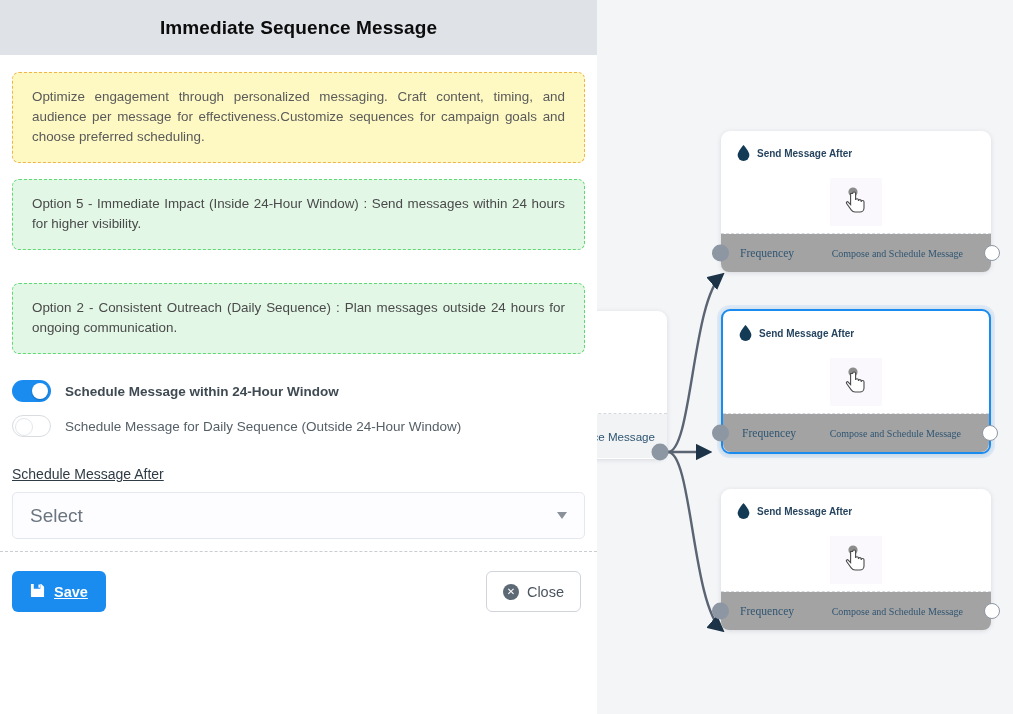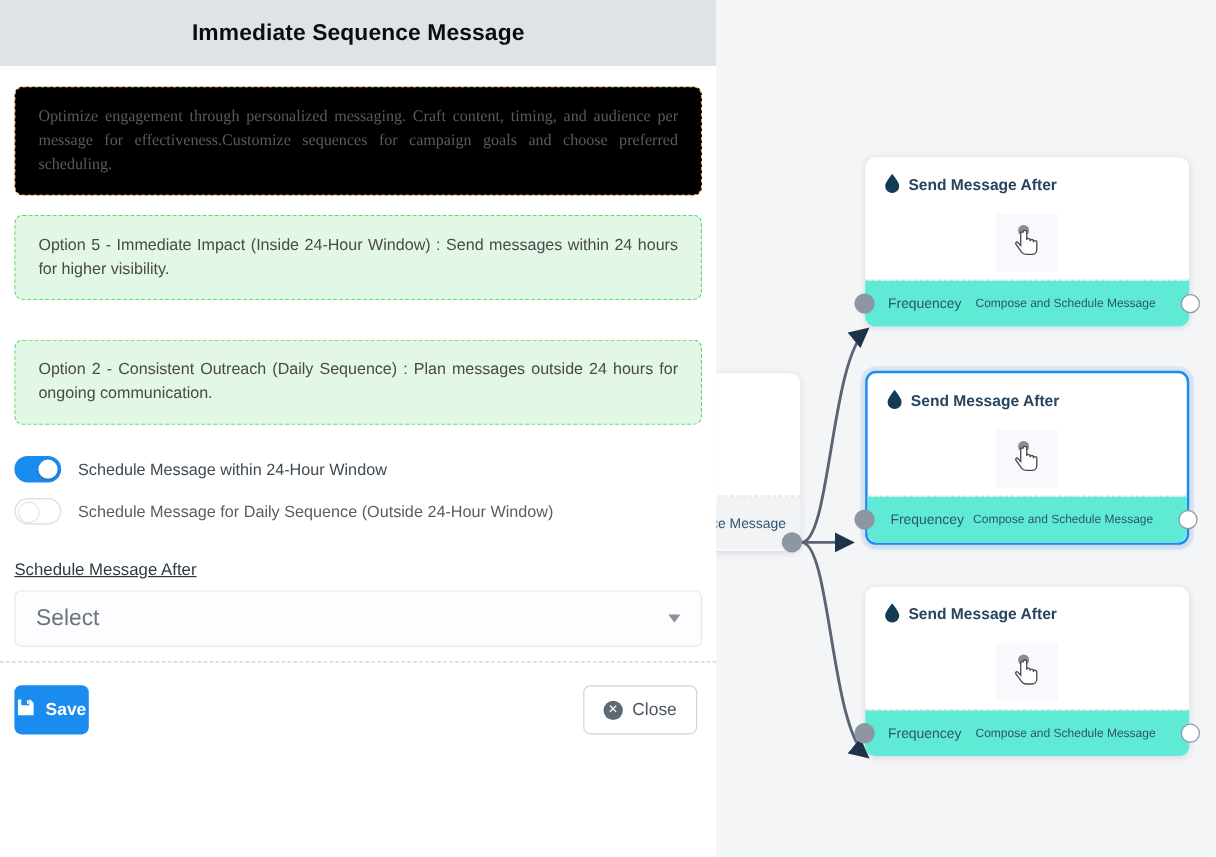--- a/index.html
+++ b/index.html
@@ -28,39 +28,38 @@
   .callout{
     margin-top:17px;
     border-radius:7px;
     padding:14px 19px 15px 19px;
     font-size:13.4px;line-height:20px;
     text-align:justify;
     color:#4a4a4a;
     box-sizing:border-box;
   }
   .callout-info{
-    background:#000000;
+    background:#fef9c3;
     border:1.6px dashed #f0b44b;
     color:#5a5a5a;
-    font-family:Liberation Serif, serif;
   }
   .callout-ok{
     background:#e2f7e6;
     border:1.6px dashed #5fd973;
     color:#4a4a4a;
     margin-top:16px;
   }
   .callout-ok.second{margin-top:33px;}
 
   .toggle-row{
     display:flex;align-items:center;
     margin-top:0;
     height:30px;
   }
-  .toggle-row.first{margin-top:22px;}
+  .toggle-row.first{margin-top:22px;font-weight:bold;}
   .toggle-row.second{margin-top:5px;}
   .switch{
     width:39px;height:22px;border-radius:11px;position:relative;
     flex:0 0 auto;box-sizing:border-box;
   }
   .switch.on{background:#1a8cf0;}
   .switch.off{background:#ffffff;border:1.4px solid #d9dde2;}
   .knob{
     position:absolute;top:3px;width:16px;height:16px;border-radius:50%;
     background:#ffffff;
@@ -92,24 +91,25 @@
     border-top:1.4px dashed #c9ced4;
   }
 
   .footer{
     position:absolute;left:0;top:551px;width:597px;height:163px;
     padding:0 12px;box-sizing:border-box;
   }
   .btn-save{
     position:absolute;left:12px;top:20px;
     background:#1a8cf0;color:#ffffff;border:none;border-radius:6px;
-    height:41px;padding:0 2px;
+    height:41px;padding:0 18px;
     display:flex;align-items:center;gap:9px;
     font-size:14.5px;font-weight:bold;cursor:pointer;
     font-family:"Liberation Sans",sans-serif;
+    text-decoration:underline;
   }
   .btn-close{
     position:absolute;right:16px;top:20px;
     background:#ffffff;color:#4a545e;border:1.3px solid #cfd5db;border-radius:6px;
     height:41px;padding:0 16px;
     display:flex;align-items:center;gap:8px;
     font-size:14.5px;cursor:pointer;
     font-family:"Liberation Sans",sans-serif;
   }
   .icon-x{
@@ -132,33 +132,33 @@
     box-sizing:border-box;
   }
   .node.selected{
     border:2px solid #1a8cf0;
     box-shadow:0 0 0 4px rgba(26,140,240,.10),0 1px 5px rgba(30,40,60,.13);
   }
   .node-main{height:102px;position:relative;}
   .node-title{
     display:flex;align-items:center;gap:7px;
     padding:14px 17px 0 16px;
-    font-size:13px;font-weight:bold;color:#27455f;
+    font-size:10px;font-weight:bold;color:#27455f;
   }
   .droplet{width:13px;height:16px;flex:0 0 auto;}
   .hand-wrap{
     position:absolute;left:50%;top:47px;transform:translateX(-50%);
     width:52px;height:48px;background:#faf8fc;
     display:flex;align-items:center;justify-content:center;
   }
   .node-divider{border-top:1.2px dashed #d6dadf;margin:0;}
   .node-foot{
-    height:38px;background:#5eead4;
+    height:38px;background:#a3a3a3;
     border-bottom-left-radius:8px;border-bottom-right-radius:8px;
-    display:flex;align-items:center;position:relative;
+    display:flex;align-items:center;position:relative;font-family:Liberation Serif, serif;
   }
   .foot-left{
     font-size:11.6px;color:#2f5572;margin-left:19px;
   }
   .foot-right{
     font-size:10px;color:#2f5572;position:absolute;right:28px;
   }
   .handle-in{
     position:absolute;left:-9px;top:50%;transform:translateY(-50%);
     width:17px;height:17px;border-radius:50%;background:#8d96a3;

